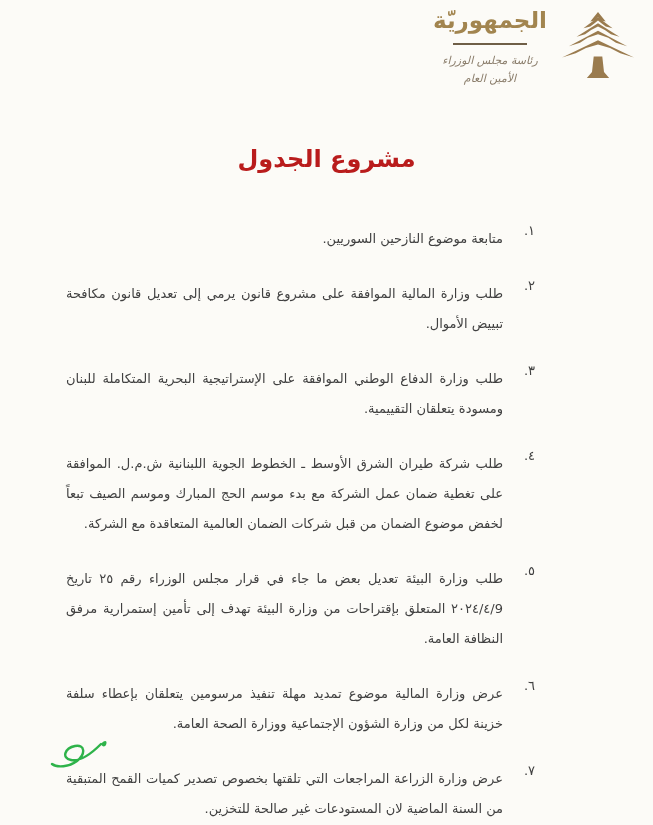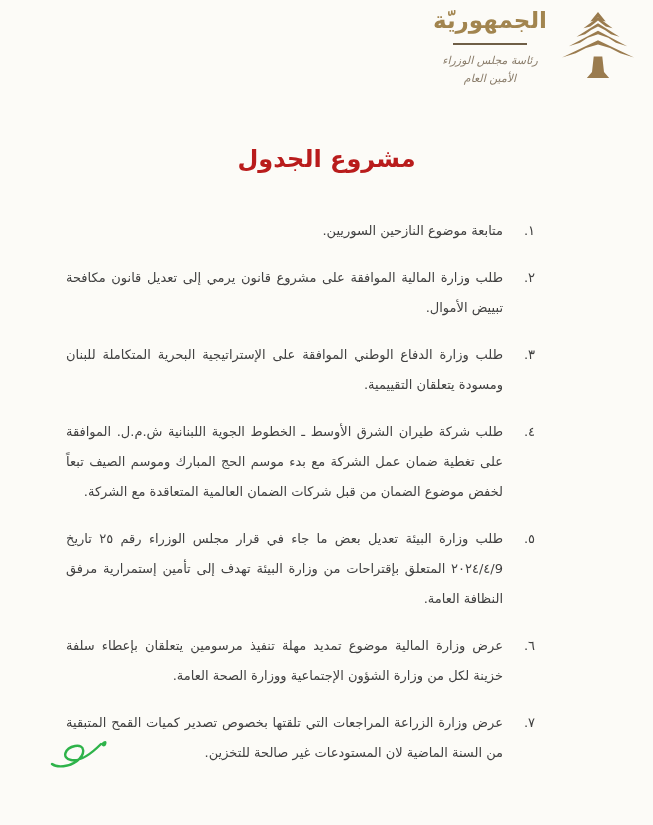--- a/index.html
+++ b/index.html
@@ -44,20 +44,21 @@
     font-size:13px; line-height:30px;
     color:#414141;
   }
   .agenda-num {
     flex:0 0 32px; width:32px;
     text-align:right;
   }
   .agenda-text {
     flex:1;
     text-align:justify;
+    margin-top:8px;
   }
 
   
   .signature-mark { position:absolute; left:48px; top:734px; }
 </style>
 </head>
 <body>
 
 <div class="letterhead">
   <div class="emblem-text">

